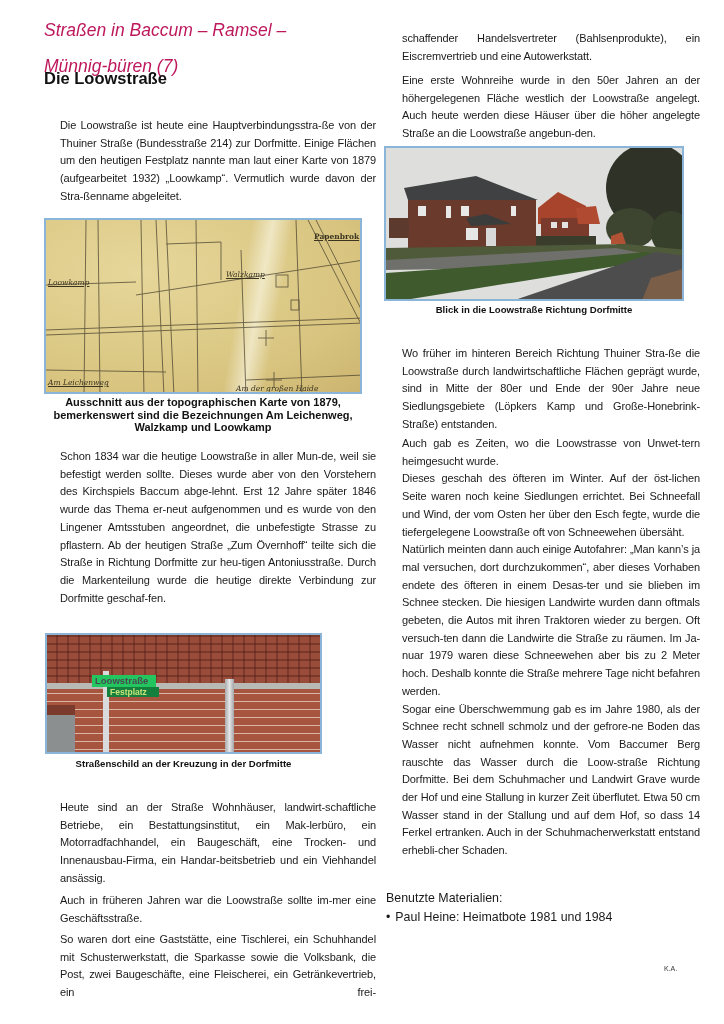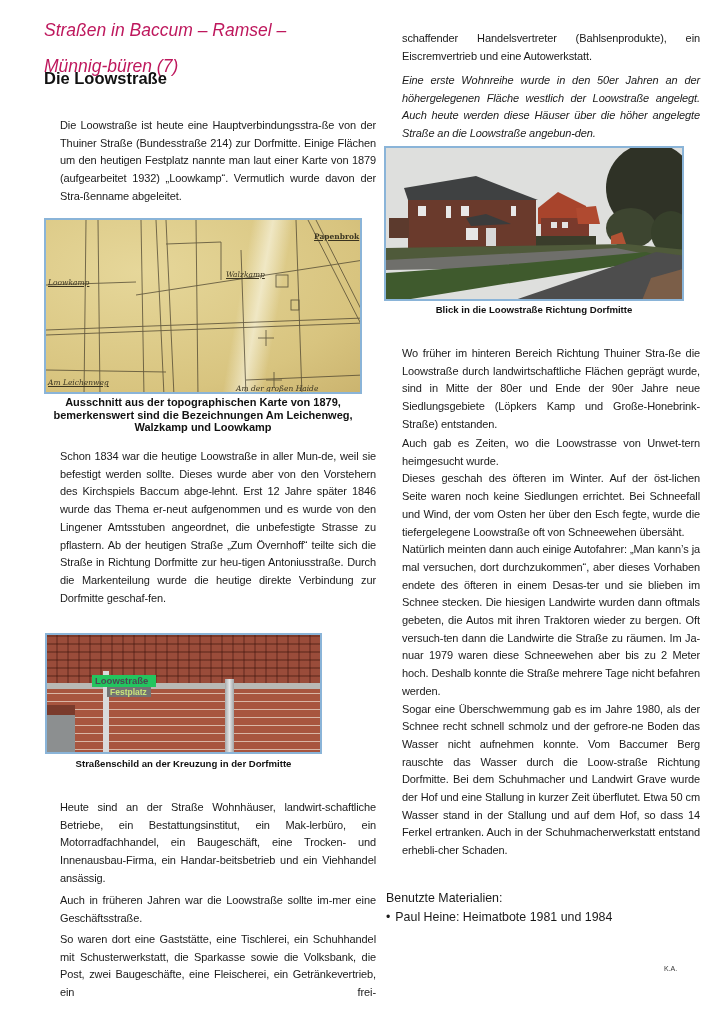--- a/index.html
+++ b/index.html
@@ -31,21 +31,21 @@
   .roof-rows { position: absolute; left: 0; top: 0; width: 100%; height: 48px;
           background: repeating-linear-gradient(0deg, rgba(0,0,0,.0) 0 6px, rgba(60,20,10,.35) 6px 8px); }
   .gutter { position: absolute; left: 0; top: 48px; width: 100%; height: 6px; background: #b9b9b5; }
   .bricks { position: absolute; left: 0; top: 54px; width: 100%; height: 100px;
             background: repeating-linear-gradient(0deg, #a8553f 0 7px, #d9b6a6 7px 8px); }
   .window-l { position: absolute; left: 0; top: 70px; width: 28px; height: 60px; background: #8c8f90; border-top: 10px solid #7a3b2c; }
   .pipe { position: absolute; top: 44px; width: 9px; height: 90px; background: linear-gradient(90deg,#a7a9ab,#e5e6e7,#a2a4a6); }
   .pole { position: absolute; left: 56px; top: 36px; width: 6px; height: 100px; background: #d9dadb; }
   .sign1 { position: absolute; left: 45px; top: 40px; width: 64px; height: 12px; background: #22c55e;
            font-size: 9.5px; font-weight: bold; color: #4a4a52; line-height: 12px; padding-left: 3px; box-sizing: border-box; }
-  .sign2 { position: absolute; left: 60px; top: 52px; width: 44px; height: 10px; background: #737373;
+  .sign2 { position: absolute; left: 60px; top: 52px; width: 52px; height: 10px; background: #15803d;
            font-size: 8.5px; font-weight: bold; color: #c9e37a; line-height: 10px; padding-left: 3px; box-sizing: border-box; }
 
   
   .house-photo { background: #dfe0df; }
   .bullet-list { position: absolute; margin: 0; padding: 0; list-style: none; font-size: 12.4px; line-height: 17.5px; }
   .bullet-list li::before { content: "\2022"; margin-right: 5px; }
   .ka { position: absolute; font-size: 7px; color: #333; }
 </style>
 </head>
 <body>
@@ -105,21 +105,21 @@
   <div class="sign1">Loowstraße</div>
   <div class="sign2">Festplatz</div>
 </div>
 <div class="caption caption2" style="left:45px;top:758px;width:277px;">Straßenschild an der Kreuzung in der Dorfmitte</div>
 
 <p class="txt" style="left:44px;top:783px;width:316px;">Heute sind an der Straße  Wohnhäuser, landwirt-schaftliche Betriebe, ein Bestattungsinstitut, ein Mak-lerbüro, ein Motorradfachhandel, ein Baugeschäft, eine Trocken- und Innenausbau-Firma, ein Handar-beitsbetrieb und ein Viehhandel ansässig.</p>
 <p class="txt" style="left:44px;top:876px;width:316px;">Auch in früheren Jahren war die Loowstraße sollte im-mer eine Geschäftsstraße.</p>
 <p class="txt" style="left:44px;top:915px;width:316px;text-align-last:justify;">So waren dort  eine Gaststätte, eine Tischlerei, ein Schuhhandel mit Schusterwerkstatt, die Sparkasse sowie die Volksbank, die Post, zwei Baugeschäfte, eine Fleischerei, ein Getränkevertrieb, ein frei-</p>
 
 <p class="txt" style="left:386px;top:14px;width:298px;">schaffender Handelsvertreter (Bahlsenprodukte), ein Eiscremvertrieb  und eine Autowerkstatt.</p>
-<p class="txt" style="left:386px;top:56px;width:298px;font-style:italic;">Eine erste Wohnreihe wurde in den 50er Jahren an der höhergelegenen Fläche westlich der Loowstraße angelegt. Auch heute werden diese Häuser über die höher angelegte Straße an die Loowstraße angebun-den.</p>
+<p class="txt" style="left:386px;top:56px;width:298px;">Eine erste Wohnreihe wurde in den 50er Jahren an der höhergelegenen Fläche westlich der Loowstraße angelegt. Auch heute werden diese Häuser über die höher angelegte Straße an die Loowstraße angebun-den.</p>
 
 <div class="frame house-photo" style="left:384px;top:146px;width:300px;height:155px;">
   <svg width="300" height="155">
     <rect x="0" y="0" width="300" height="155" fill="#dedfdd"></rect>
 
     <ellipse cx="265" cy="40" rx="45" ry="45" fill="#2f3226"></ellipse>
     <ellipse cx="245" cy="80" rx="25" ry="20" fill="#3d4530"></ellipse>
     <ellipse cx="285" cy="85" rx="20" ry="22" fill="#37402b"></ellipse>
 
     <polygon points="18,40 90,28 152,52 22,52" fill="#3f4142"></polygon>

